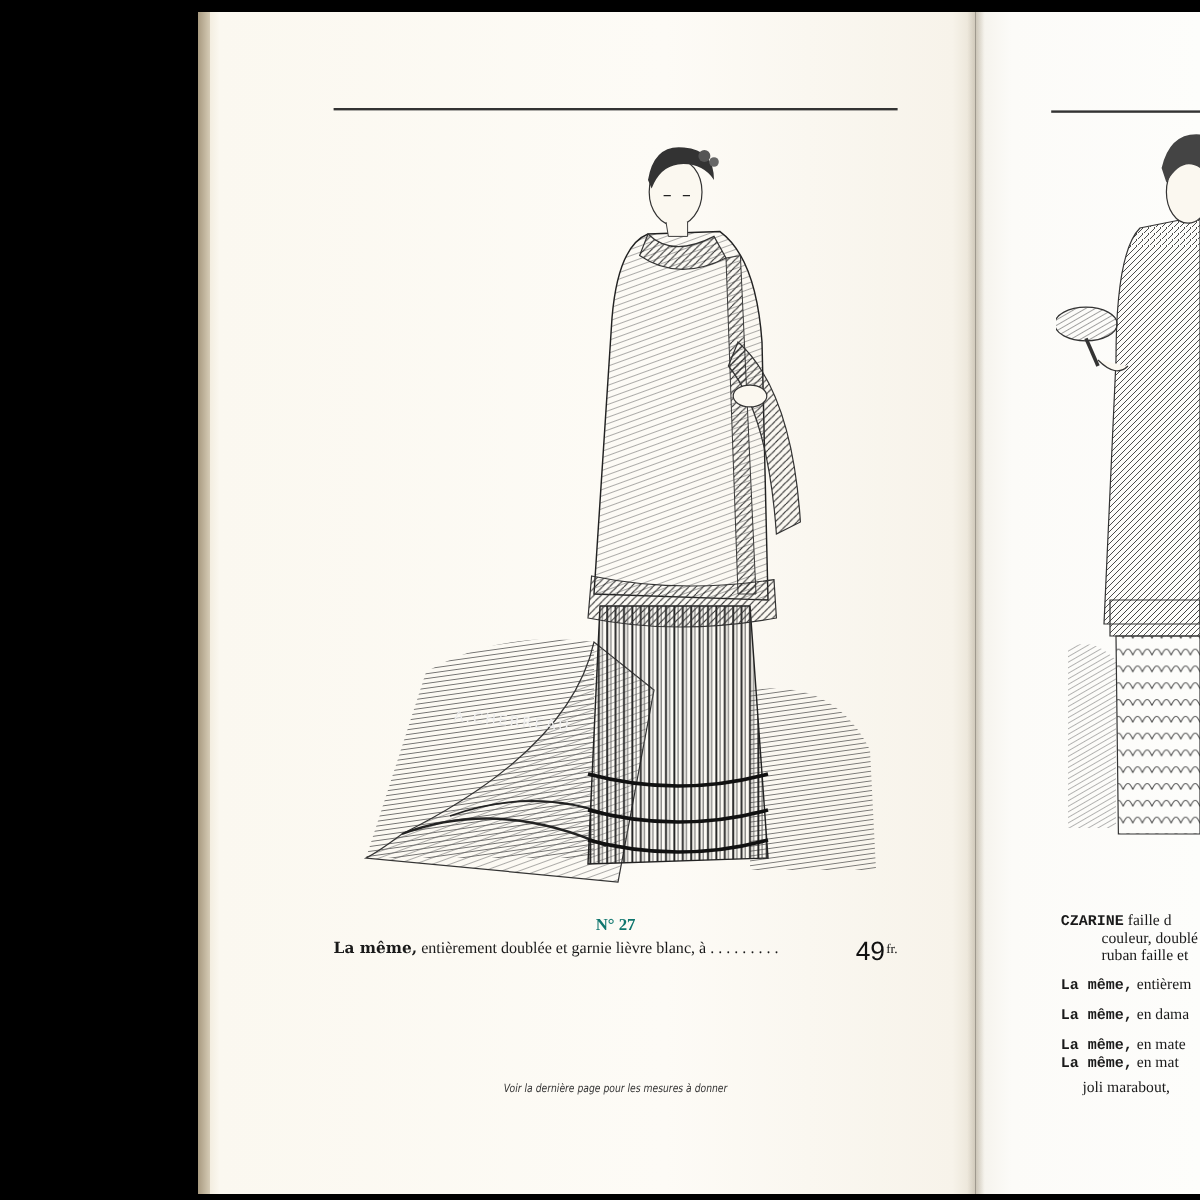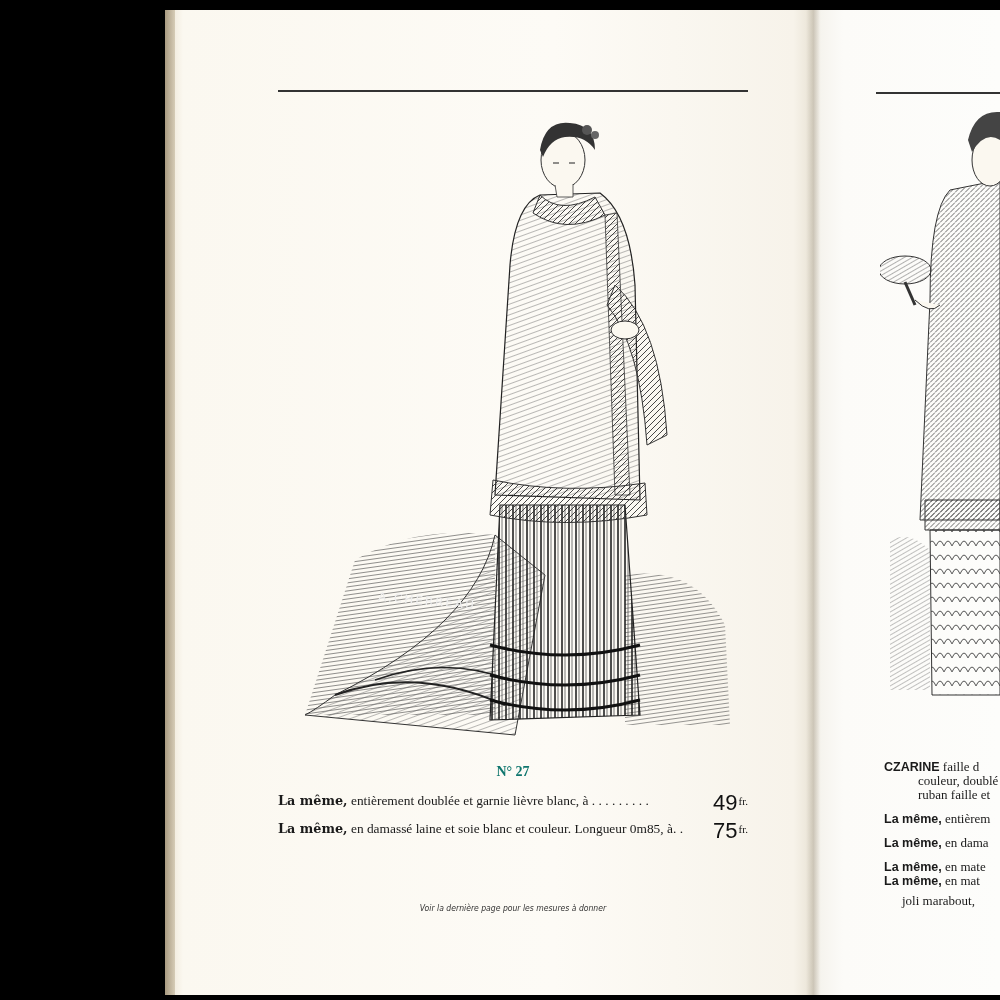--- a/index.html
+++ b/index.html
@@ -23,24 +23,24 @@
     .illus-right { left:880px; top:100px; width:120px; height:610px; }
     .signature { position:absolute; left:378px; top:594px; font-family:"DejaVu Sans", sans-serif; font-size:12px; color:#eee; transform:rotate(5deg); letter-spacing:2px; }
     .item-no { position:absolute; left:278px; top:764px; width:470px; text-align:center; font-family:"Liberation Serif", serif; font-size:14px; font-weight:bold; color:#0f766e; }
     .catalog { position:absolute; left:278px; top:781px; width:470px; font-family:"Liberation Serif", serif; font-size:13.4px; color:#1a1a1a; }
     .entry { position:relative; padding-right:48px; }
     .entry .name { font-weight:bold; font-family:"DejaVu Serif", serif; font-size:12.8px; }
     .entry .price { position:absolute; right:0; bottom:-2px; font-family:"Liberation Sans", sans-serif; font-size:22px; color:#111; }
     .entry .price sup { font-family:"Liberation Serif", serif; font-size:11px; vertical-align:top; position:relative; top:-2px; margin-left:1px; }
     .entry-main { line-height:15px; }
     .entry-main .line2 { display:block; text-align:right; }
-    .entry-small { margin-top:12px; line-height:16px; white-space:nowrap; }
+    .entry-small { margin-top:1px; line-height:16px; white-space:nowrap; }
     .note { position:absolute; left:278px; top:902px; width:470px; text-align:center; font-family:"DejaVu Sans Condensed","DejaVu Sans", sans-serif; font-style:italic; font-size:9.5px; color:#333; transform:scaleX(0.9); }
     .right-text { position:absolute; left:884px; top:760px; width:116px; overflow:hidden; font-family:"Liberation Serif", serif; font-size:13px; color:#1a1a1a; white-space:nowrap; }
-    .right-text .name { font-weight:bold; font-family:Liberation Sans, sans-serif; font-size:12.5px;text-align:center; }
+    .right-text .name { font-weight:bold; font-family:Liberation Mono, monospace; font-size:12.5px;text-align:center; }
     .right-text div { line-height:14px; }
     .spine-shadow { position:absolute; left:806px; top:10px; width:14px; height:985px; background:linear-gradient(90deg,rgba(0,0,0,0),rgba(90,80,60,0.18),rgba(0,0,0,0)); }
   </style>
 </head>
 <body>
 
 <div class="book">
   <div class="page-left"></div>
   <div class="page-right"></div>
   <div class="spine-shadow"></div>
@@ -97,25 +97,20 @@
   <div class="signature">A.CHERREAU</div>
 
   <div class="item-no">N° 27</div>
 
   <div class="catalog">
     <div class="entry entry-small">
       <span class="name">La même,</span>
       <span>entièrement doublée et garnie lièvre blanc, à . . . . . . . . .</span>
       <span class="price"><span>49</span><sup>fr.</sup></span>
     </div>
-    <div class="entry entry-small">
-      <span class="name">La même,</span>
-      <span>en damassé laine et soie blanc et couleur. Longueur 0m85, à. .</span>
-      <span class="price"><span>75</span><sup>fr.</sup></span>
-    </div>
   </div>
 
   <div class="note">Voir la dernière page pour les mesures à donner</div>
 
   <svg class="illustration illus-right" viewBox="0 0 120 610">
     <defs>
       <pattern id="furR" width="5" height="5" patternUnits="userSpaceOnUse">
         <path d="M0 2.5 L2.5 0 M2.5 5 L5 2.5" stroke="#444" stroke-width="0.8"></path>
       </pattern>
       <pattern id="ruffleR" width="8" height="14" patternUnits="userSpaceOnUse">

